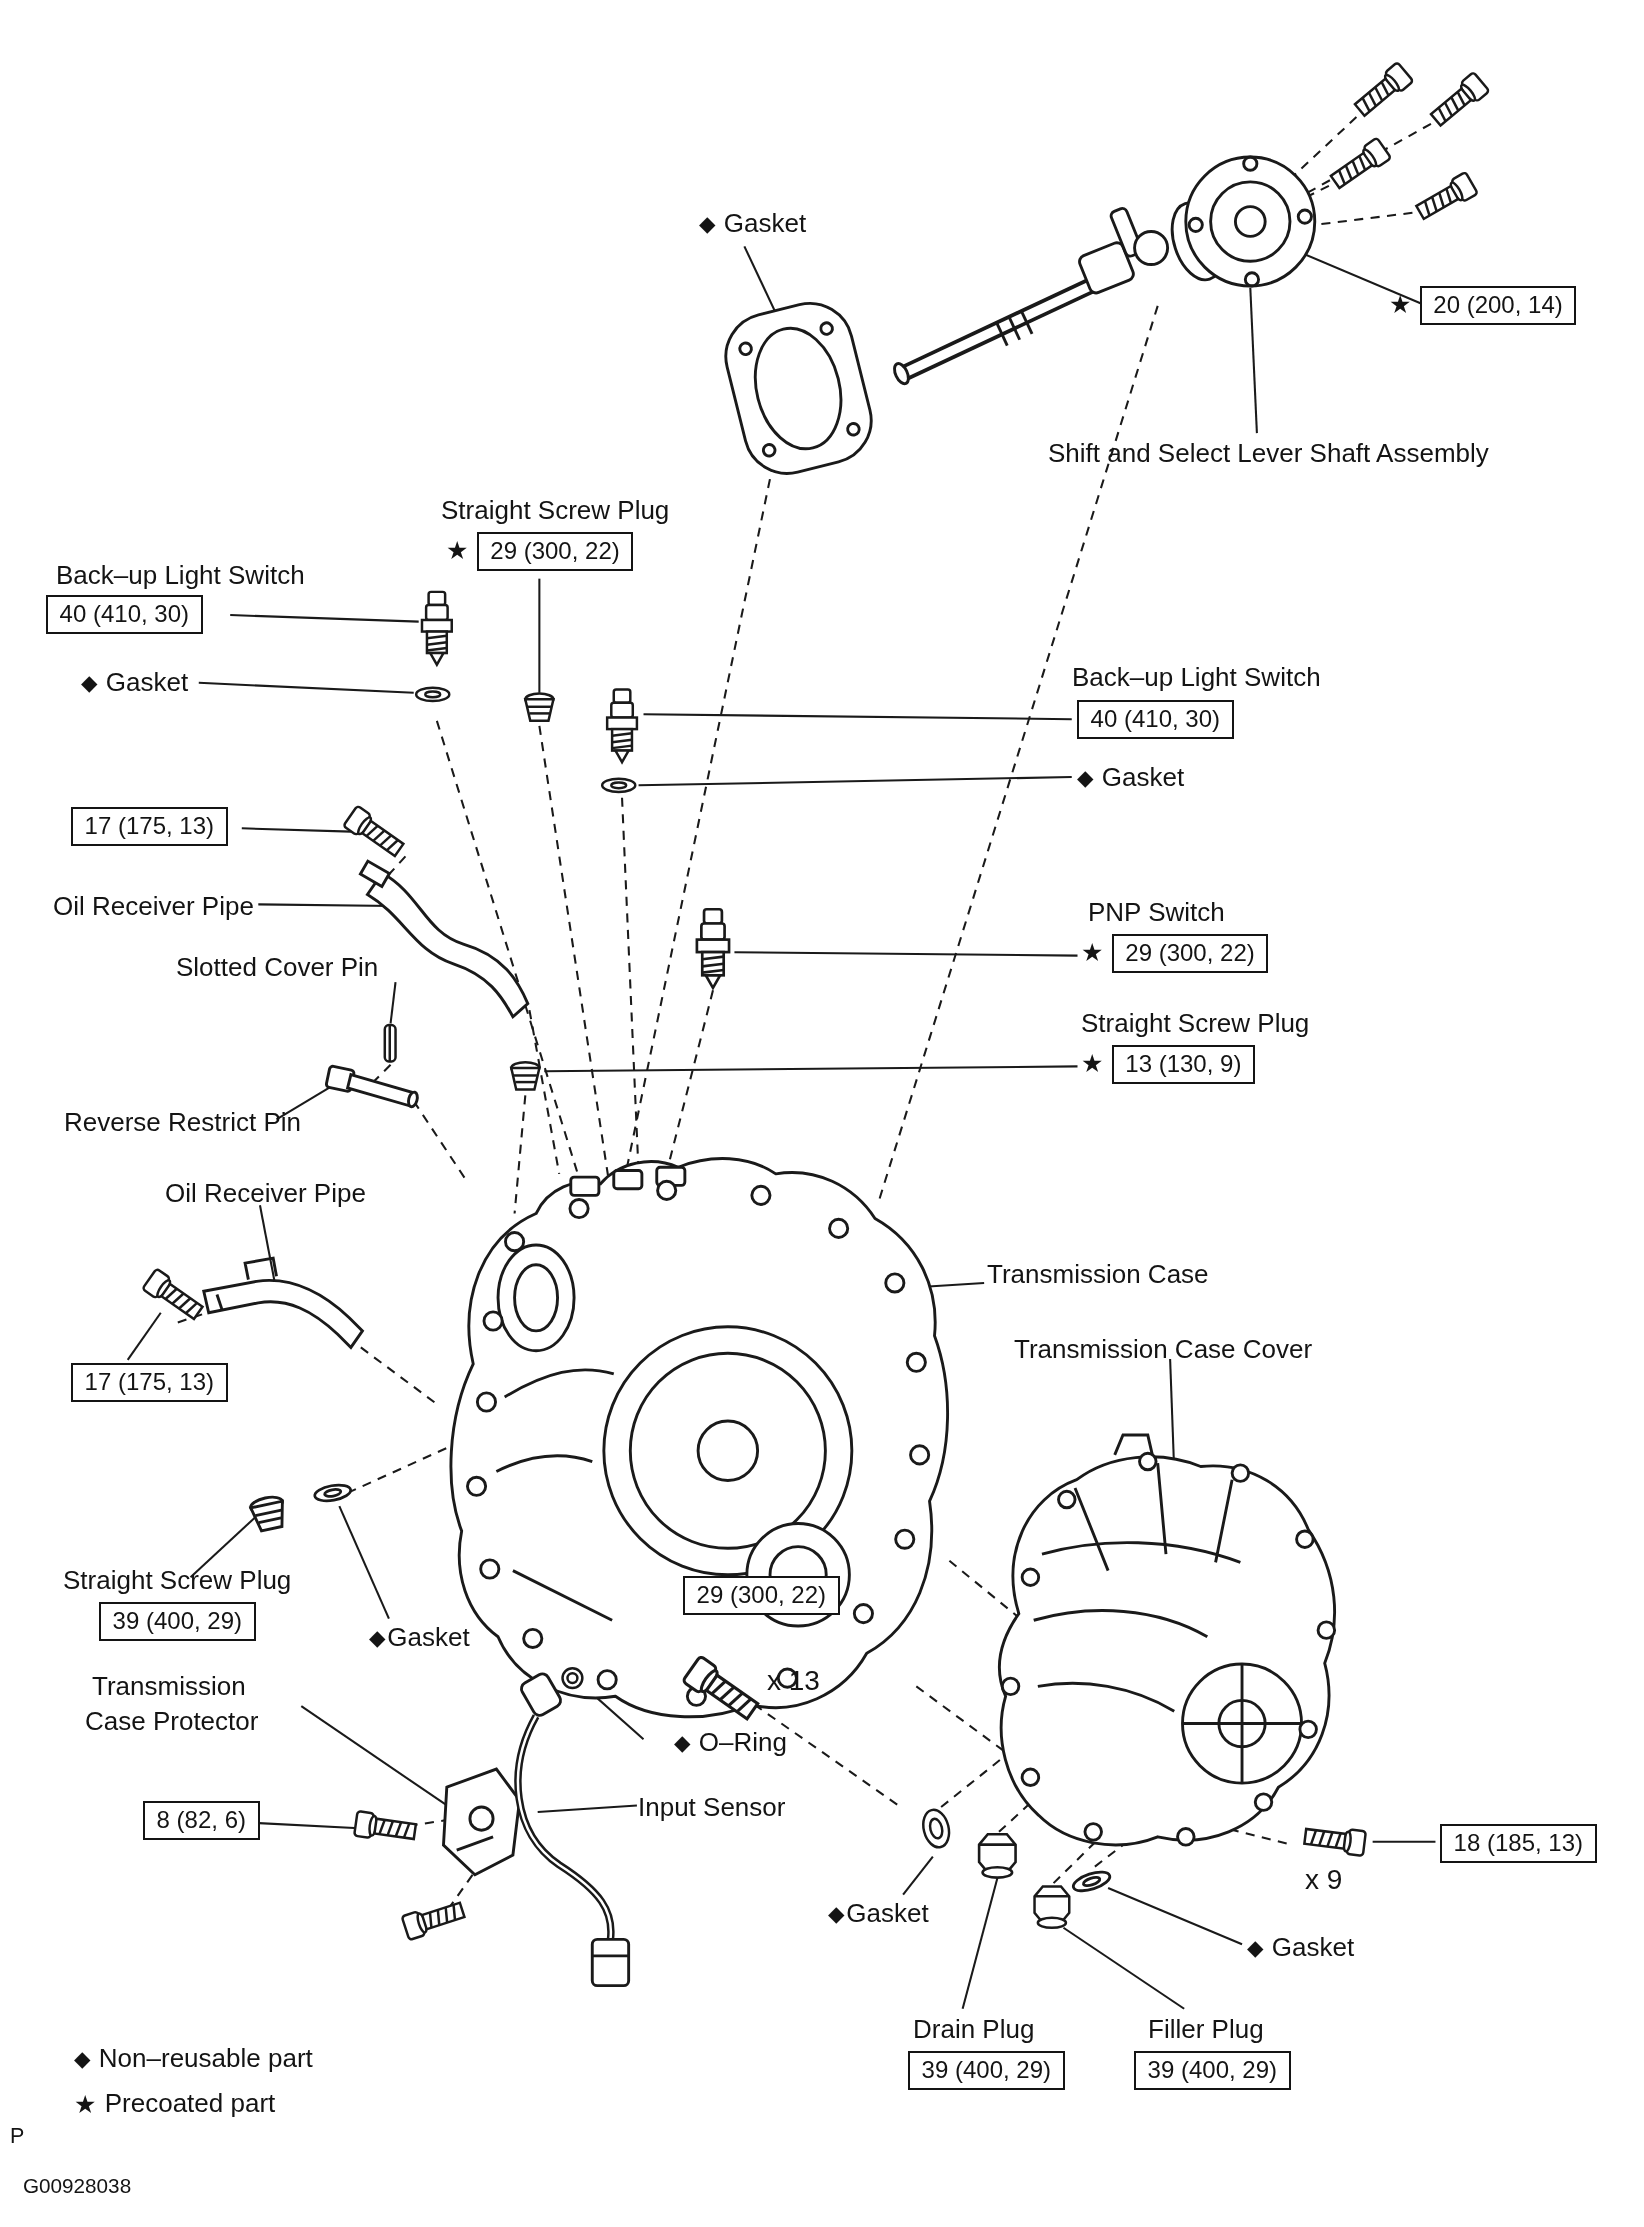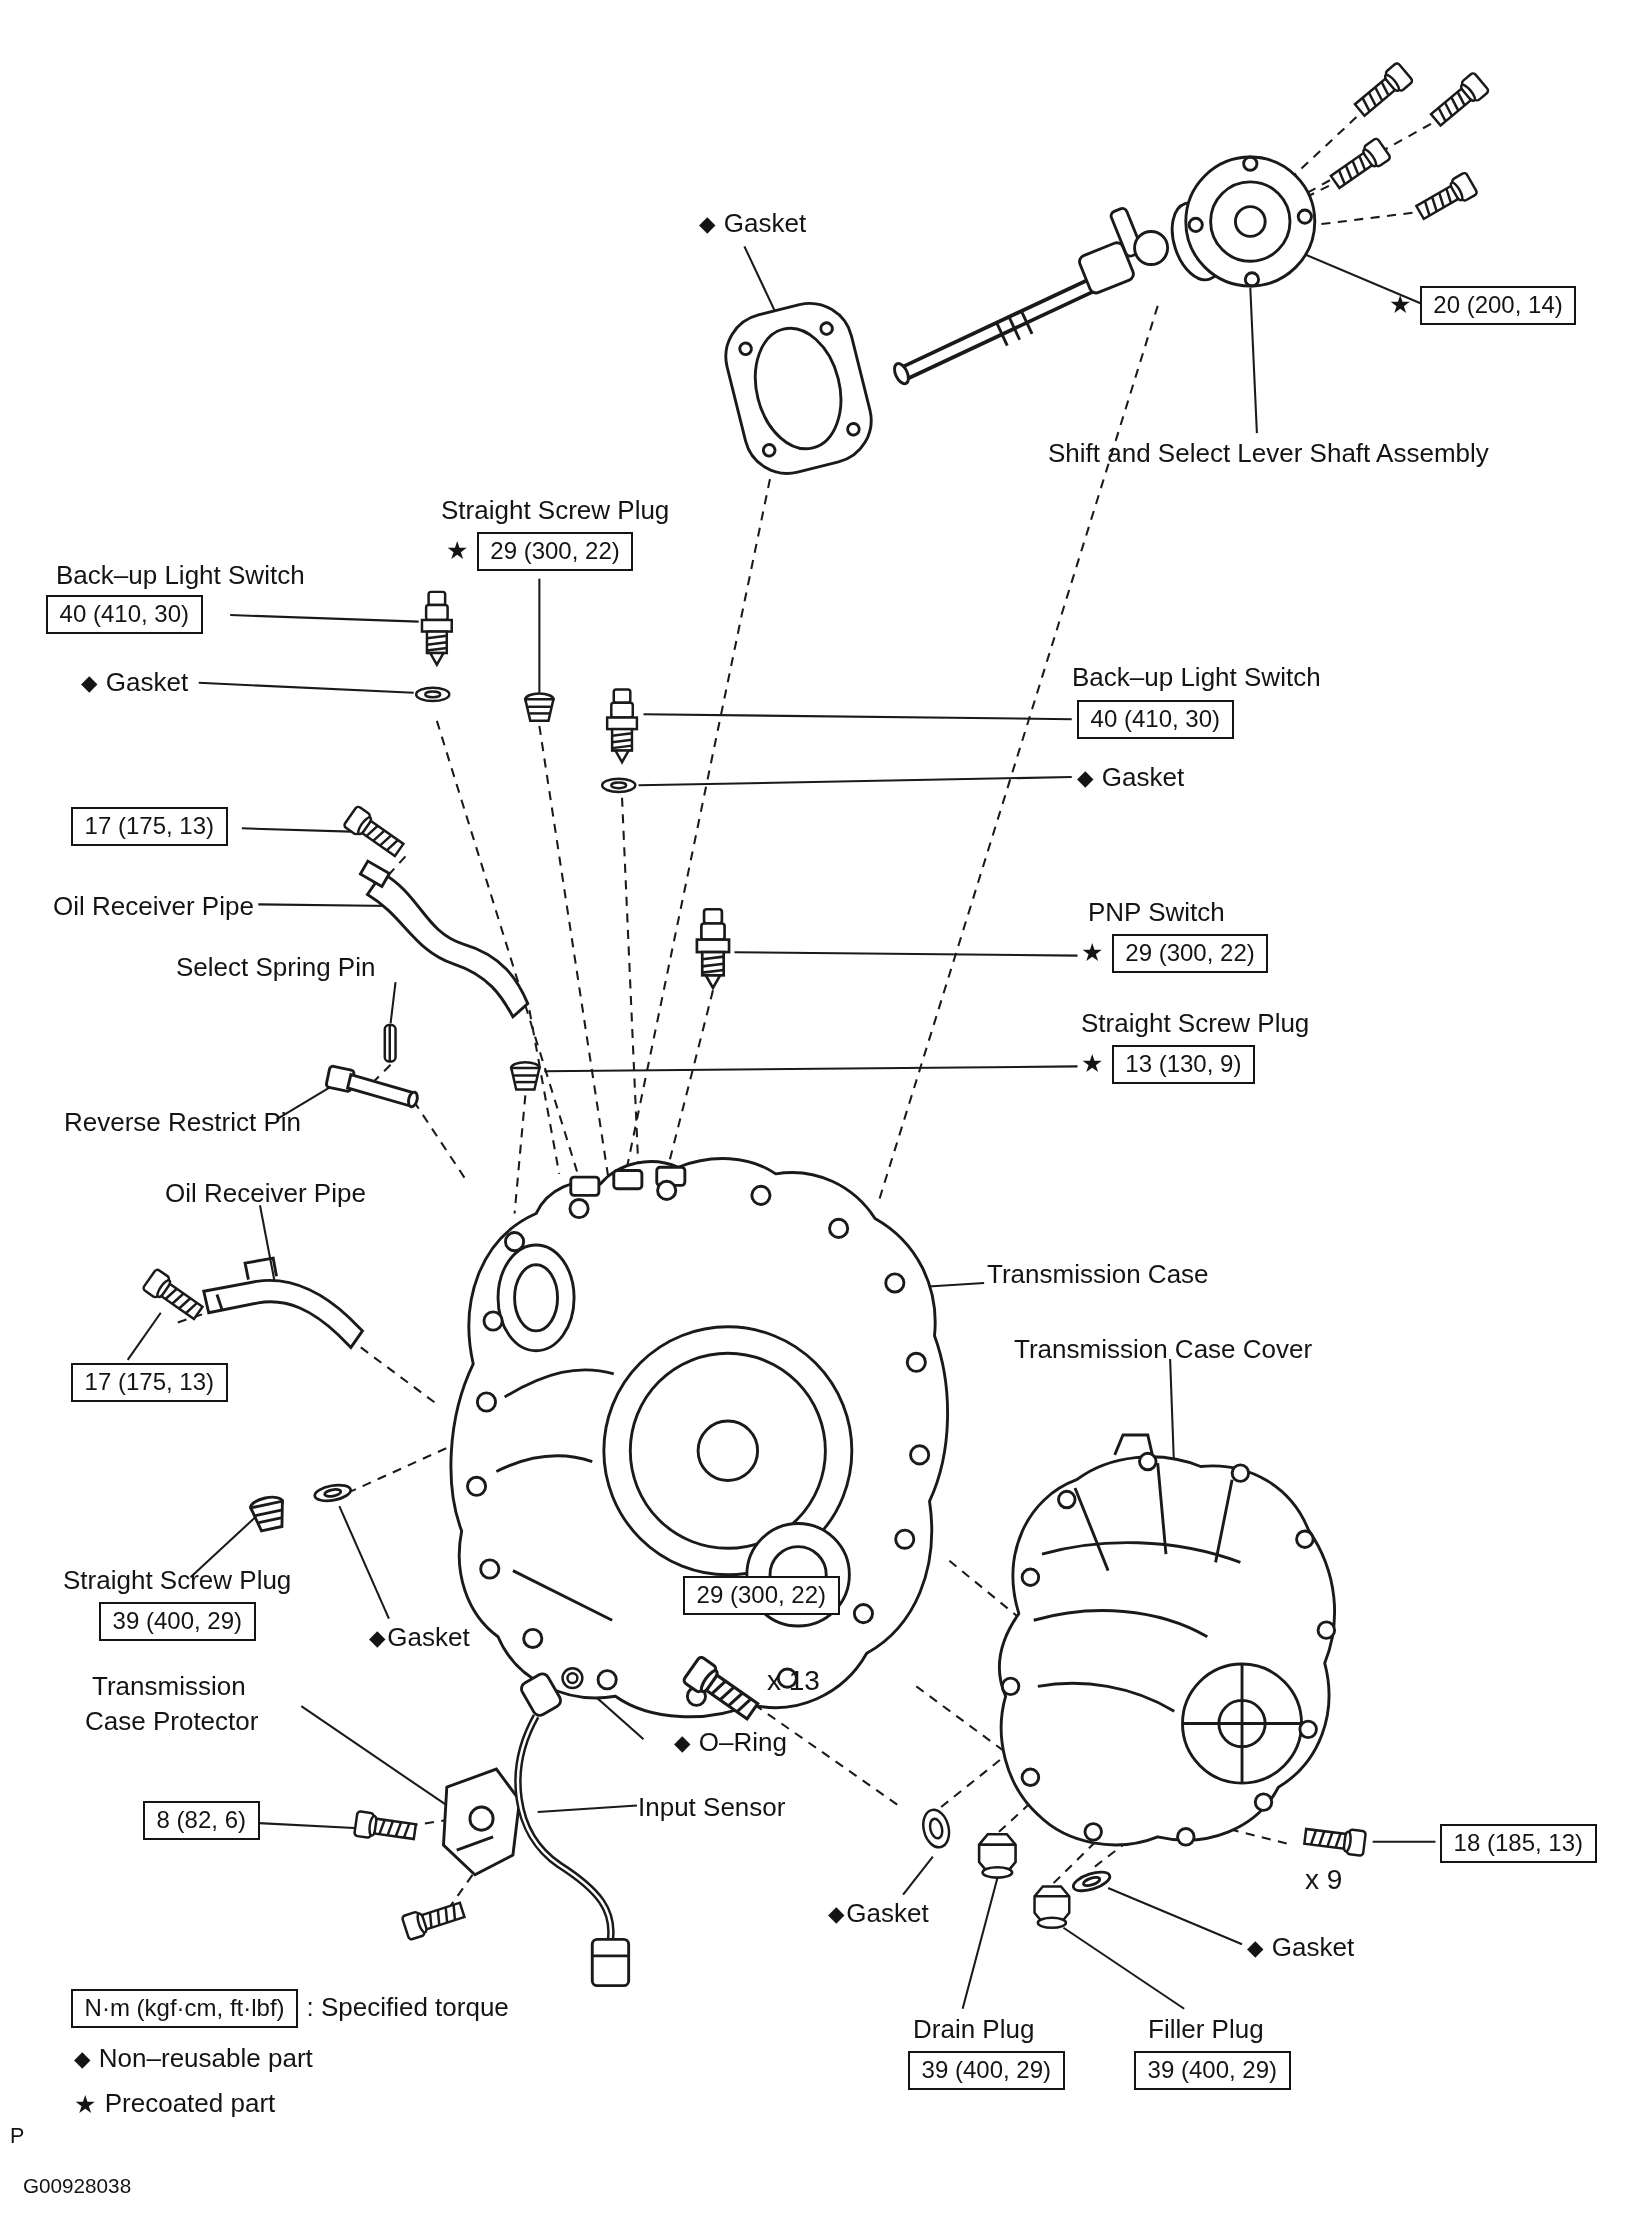--- a/index.html
+++ b/index.html
@@ -327,21 +327,21 @@
     <span class="mk">◆</span><span>Gasket</span>
   </div>
 
   <div class="lbl" style="left:71px;top:807px">
     <span class="tq">17 (175, 13)</span>
   </div>
   <div class="lbl" style="left:53px;top:890px">
     <span>Oil Receiver Pipe</span>
   </div>
   <div class="lbl" style="left:176px;top:951px">
-    <span>Select Spring Pin</span>
+    <span>Slotted Cover Pin</span>
   </div>
 
   <div class="lbl" style="left:1088px;top:896px">
     <span>PNP Switch</span>
   </div>
   <div class="lbl" style="left:1081px;top:934px">
     <span class="mkstar">★</span><span class="tq">29 (300, 22)</span>
   </div>
 
   <div class="lbl" style="left:1081px;top:1007px">
@@ -420,23 +420,20 @@
   <div class="lbl" style="left:908px;top:2051px">
     <span class="tq">39 (400, 29)</span>
   </div>
   <div class="lbl" style="left:1148px;top:2013px">
     <span>Filler Plug</span>
   </div>
   <div class="lbl" style="left:1134px;top:2051px">
     <span class="tq">39 (400, 29)</span>
   </div>
 
-  <div class="lbl" style="left:71px;top:1989px">
-    <span class="tq tq-n">N·m (kgf·cm, ft·lbf)</span><span class="after-box">: Specified torque</span>
-  </div>
   <div class="lbl" style="left:74px;top:2042px">
     <span class="mk">◆</span><span>Non–reusable part</span>
   </div>
   <div class="lbl" style="left:74px;top:2087px">
     <span class="mkstar">★</span><span>Precoated part</span>
   </div>
 
   <div class="lbl small" style="left:10px;top:2123px">P</div>
   <div class="lbl tiny" style="left:23px;top:2173px">G00928038</div>
 

